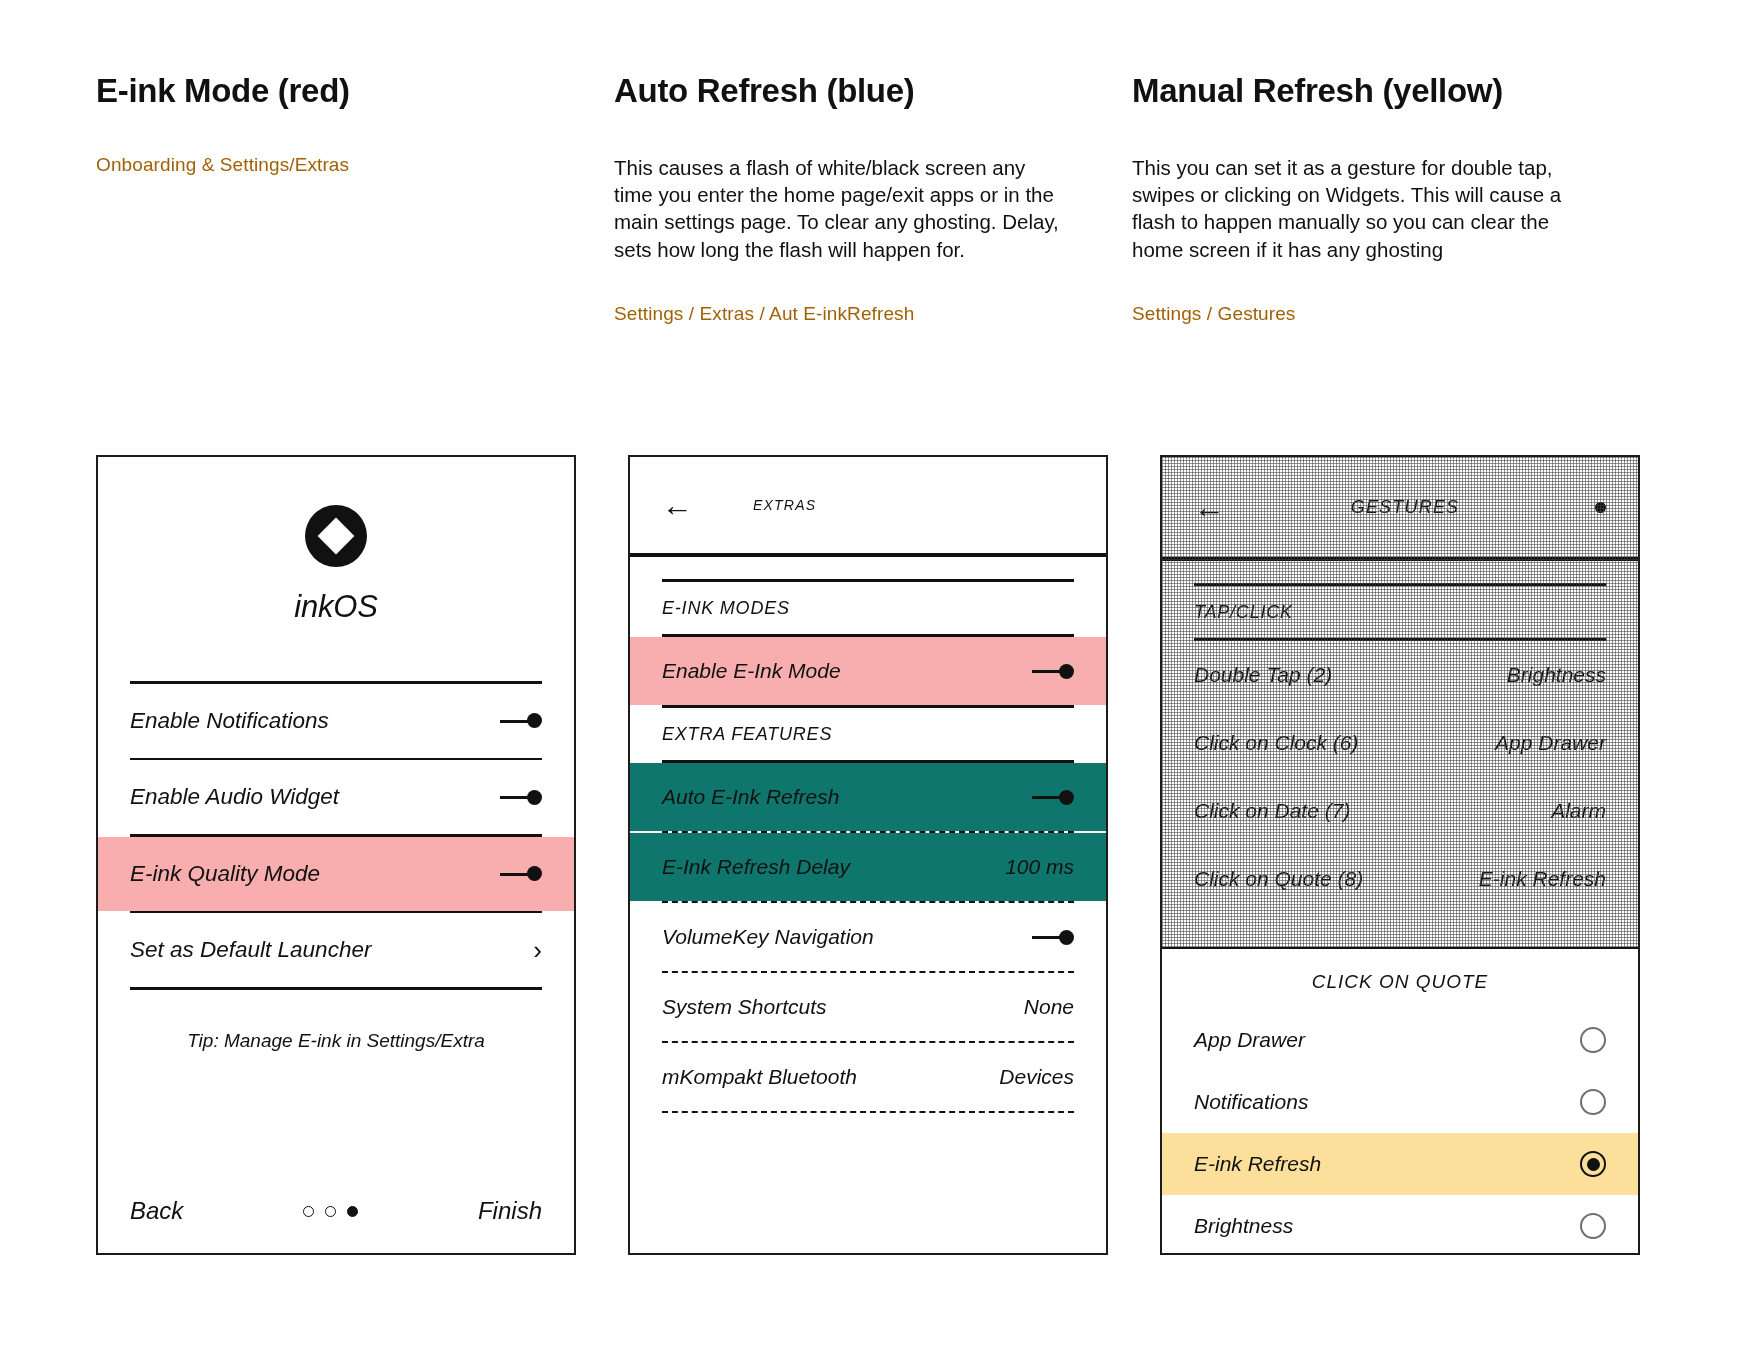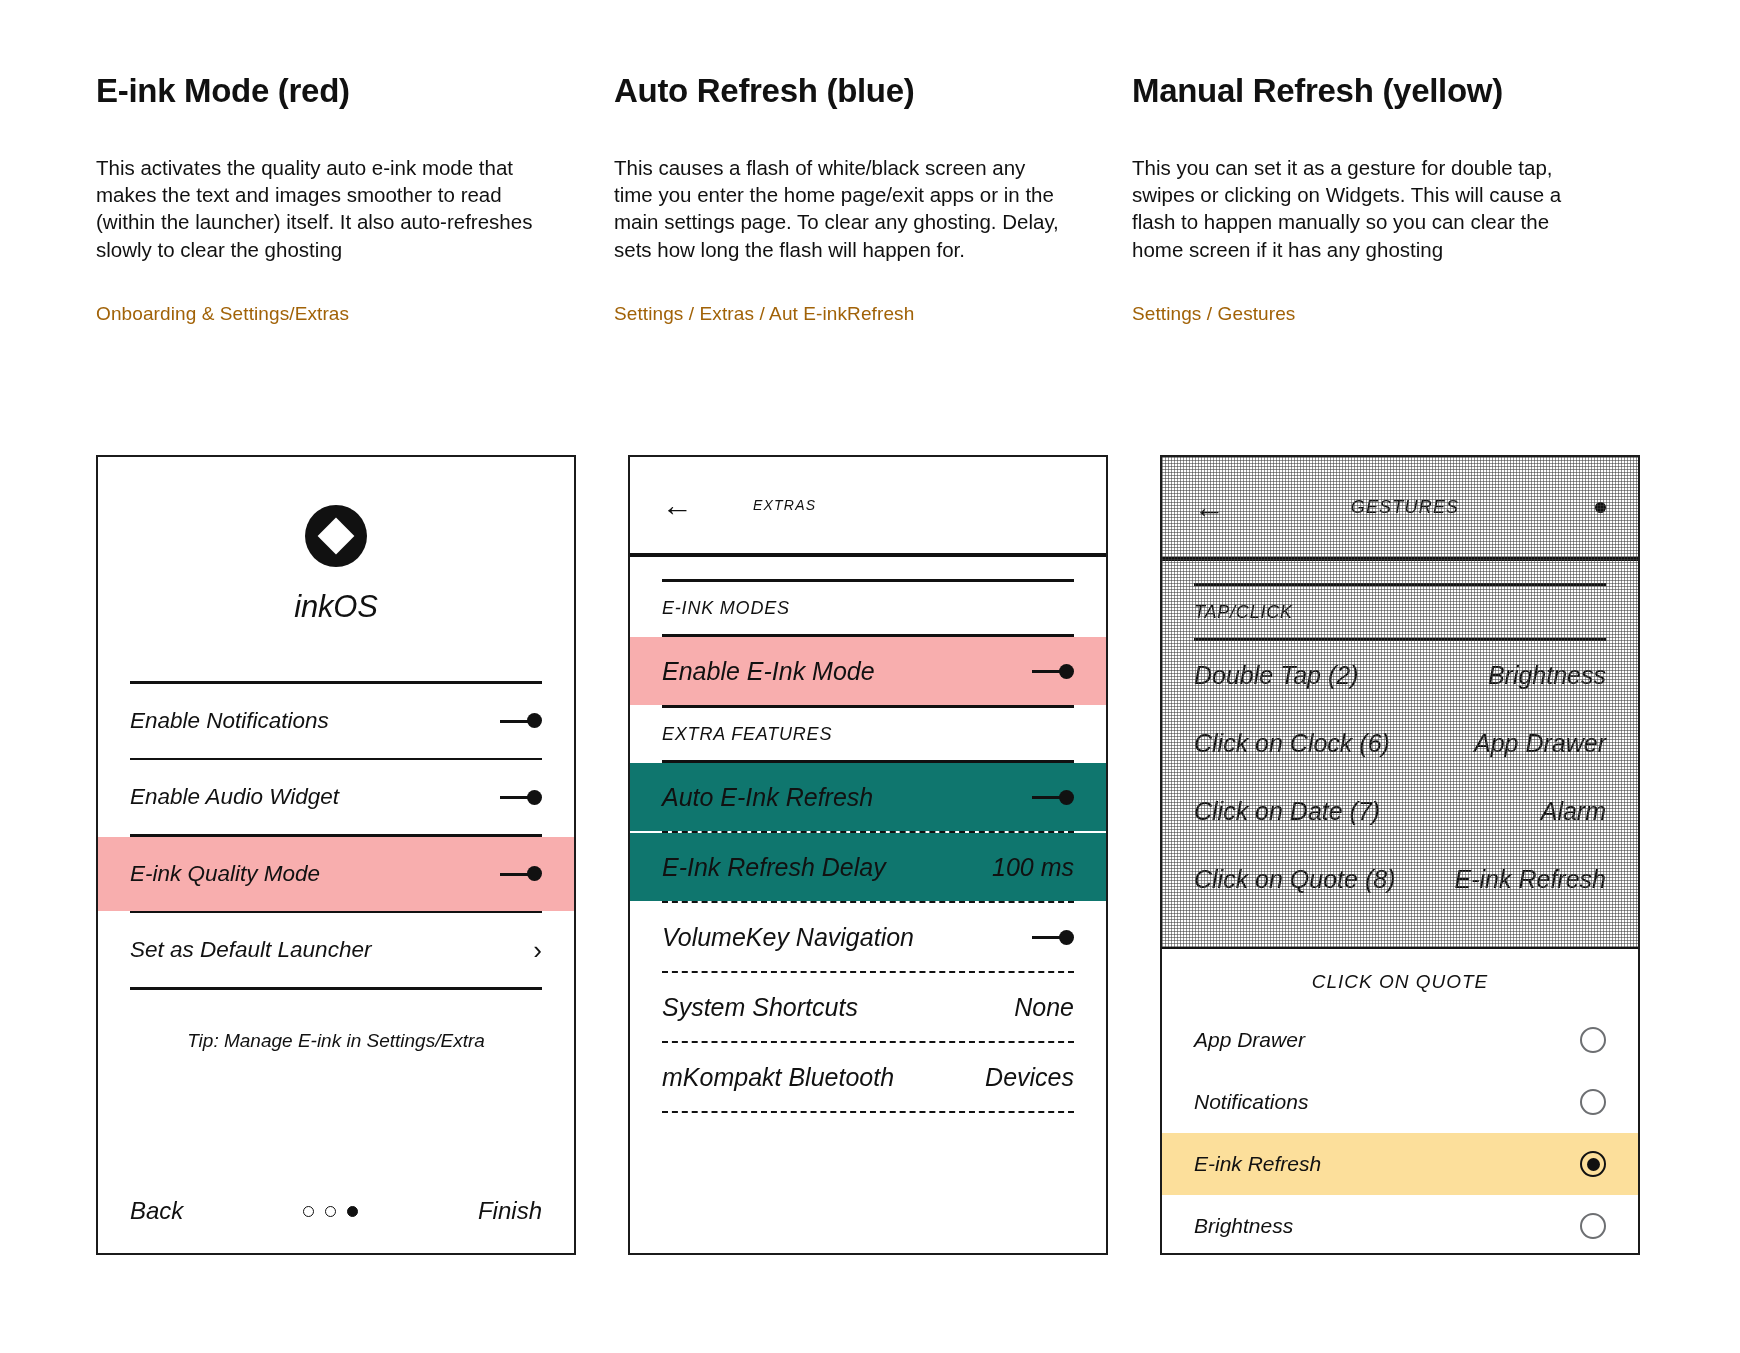--- a/index.html
+++ b/index.html
@@ -211,21 +211,21 @@
     display: flex;
     align-items: center;
   }
   .srow {
     height: 68px;
     display: flex;
     align-items: center;
     justify-content: space-between;
     padding: 0 32px;
     box-sizing: border-box;
-    font-size: 25px;
+    font-size: 21px;
     font-style: italic;
   }
   .srow .value { font-style: italic; }
   .dashed {
     border-top: 2px dashed #111111;
     margin: 0 32px;
   }
   .solid {
     height: 2.5px;
     background: #111111;
@@ -313,21 +313,20 @@
 </style>
 </head>
 <body>
 
 <div class="page">
 
   <div class="columns">
 
     <div class="column">
       <h1 class="col-title">E-ink Mode (red)</h1>
-      <p class="col-desc">This activates the quality auto  e-ink mode that makes the text and images smoother to read (within the launcher) itself. It also auto-refreshes slowly to clear the ghosting</p>
       <p class="col-path">Onboarding &amp; Settings/Extras</p>
     </div>
 
     <div class="column">
       <h1 class="col-title">Auto Refresh (blue)</h1>
       <p class="col-desc">This causes a flash of white/black screen any time you enter the home page/exit apps or in the main settings page. To clear any ghosting. Delay, sets how long the flash will happen for.</p>
       <p class="col-path">Settings / Extras / Aut E-inkRefresh</p>
     </div>
 
     <div class="column">

